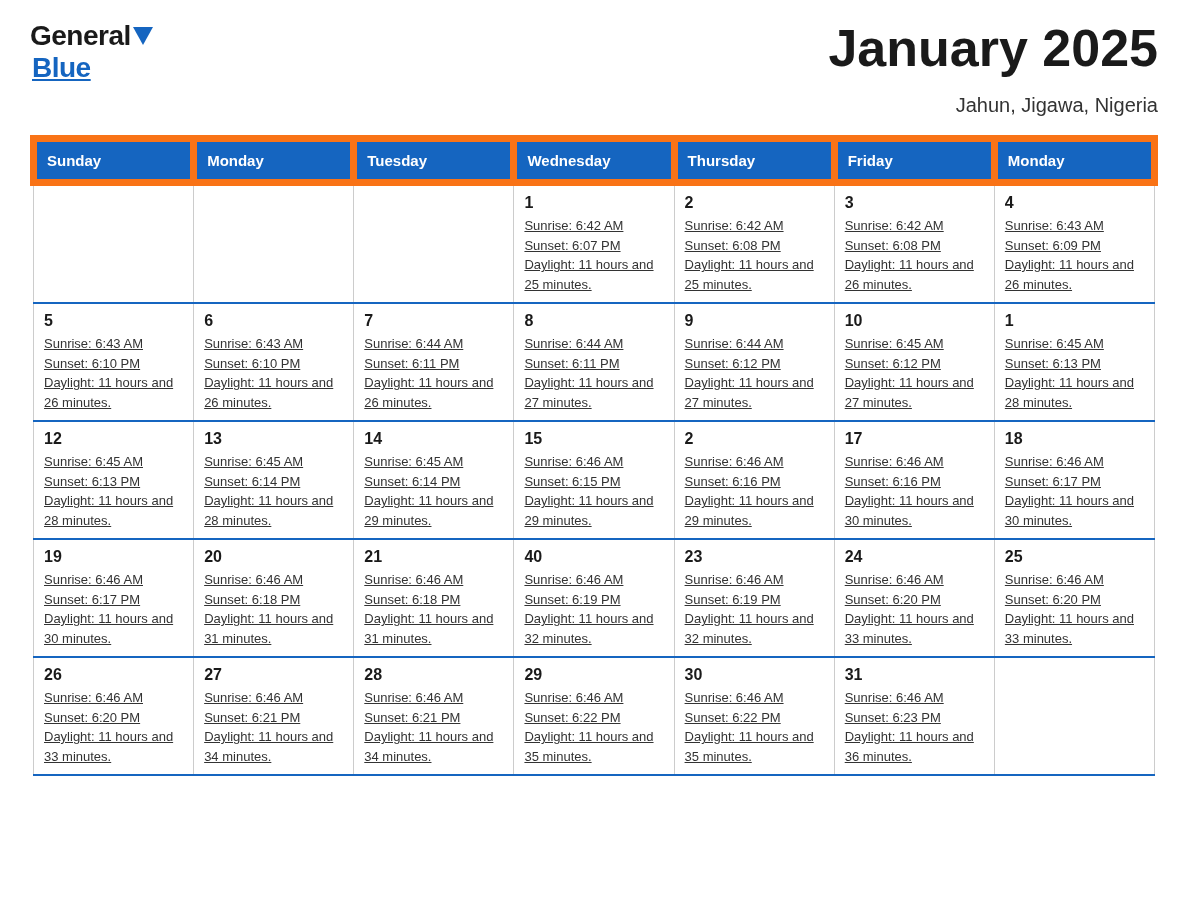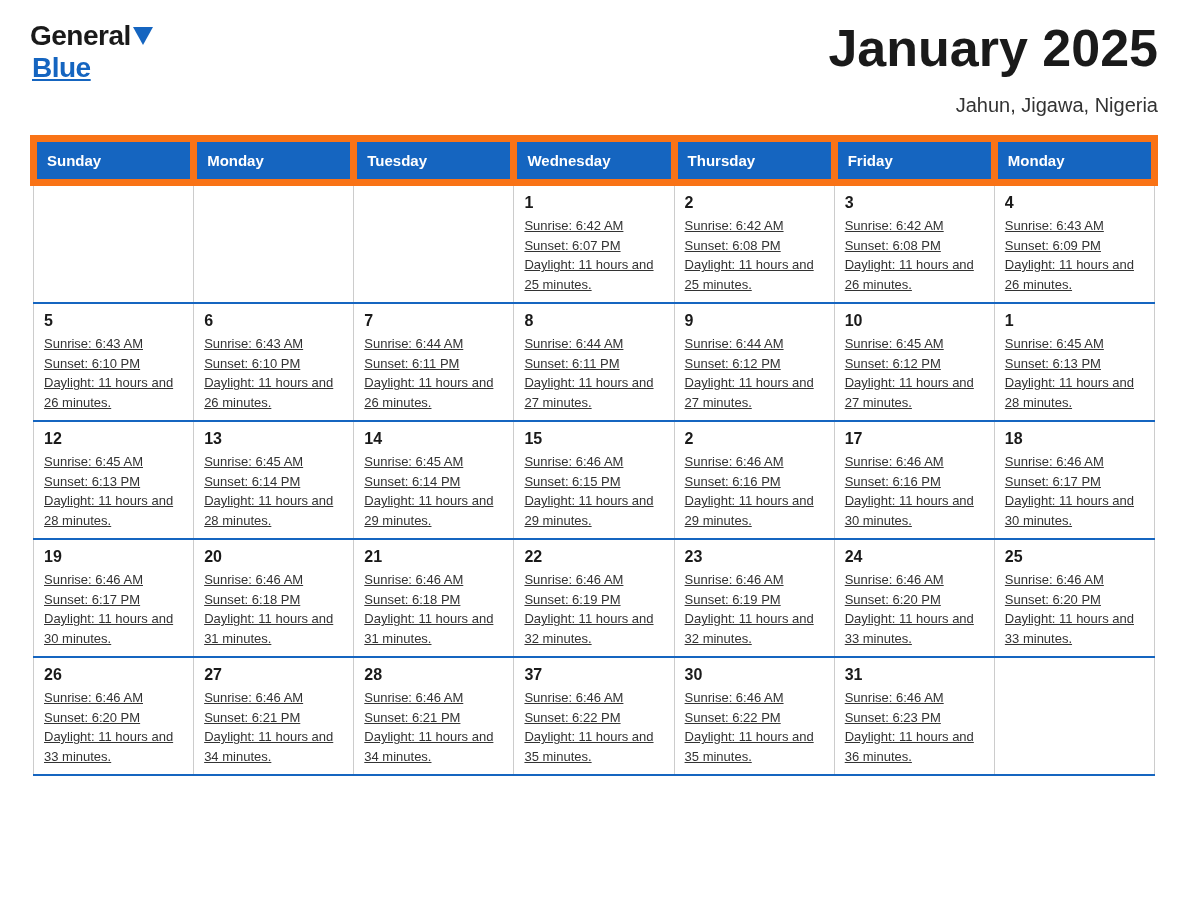--- a/index.html
+++ b/index.html
@@ -206,21 +206,21 @@
         </td>
         <td>
           <span class="day-num">20</span>
           <div class="day-info">Sunrise: 6:46 AM<br>Sunset: 6:18 PM<br>Daylight: 11 hours and 31 minutes.</div>
         </td>
         <td>
           <span class="day-num">21</span>
           <div class="day-info">Sunrise: 6:46 AM<br>Sunset: 6:18 PM<br>Daylight: 11 hours and 31 minutes.</div>
         </td>
         <td>
-          <span class="day-num">22</span>
+          <span class="day-num">40</span>
           <div class="day-info">Sunrise: 6:46 AM<br>Sunset: 6:19 PM<br>Daylight: 11 hours and 32 minutes.</div>
         </td>
         <td>
           <span class="day-num">23</span>
           <div class="day-info">Sunrise: 6:46 AM<br>Sunset: 6:19 PM<br>Daylight: 11 hours and 32 minutes.</div>
         </td>
         <td>
           <span class="day-num">24</span>
           <div class="day-info">Sunrise: 6:46 AM<br>Sunset: 6:20 PM<br>Daylight: 11 hours and 33 minutes.</div>
         </td>
@@ -236,21 +236,21 @@
         </td>
         <td>
           <span class="day-num">27</span>
           <div class="day-info">Sunrise: 6:46 AM<br>Sunset: 6:21 PM<br>Daylight: 11 hours and 34 minutes.</div>
         </td>
         <td>
           <span class="day-num">28</span>
           <div class="day-info">Sunrise: 6:46 AM<br>Sunset: 6:21 PM<br>Daylight: 11 hours and 34 minutes.</div>
         </td>
         <td>
-          <span class="day-num">37</span>
+          <span class="day-num">29</span>
           <div class="day-info">Sunrise: 6:46 AM<br>Sunset: 6:22 PM<br>Daylight: 11 hours and 35 minutes.</div>
         </td>
         <td>
           <span class="day-num">30</span>
           <div class="day-info">Sunrise: 6:46 AM<br>Sunset: 6:22 PM<br>Daylight: 11 hours and 35 minutes.</div>
         </td>
         <td>
           <span class="day-num">31</span>
           <div class="day-info">Sunrise: 6:46 AM<br>Sunset: 6:23 PM<br>Daylight: 11 hours and 36 minutes.</div>
         </td>

